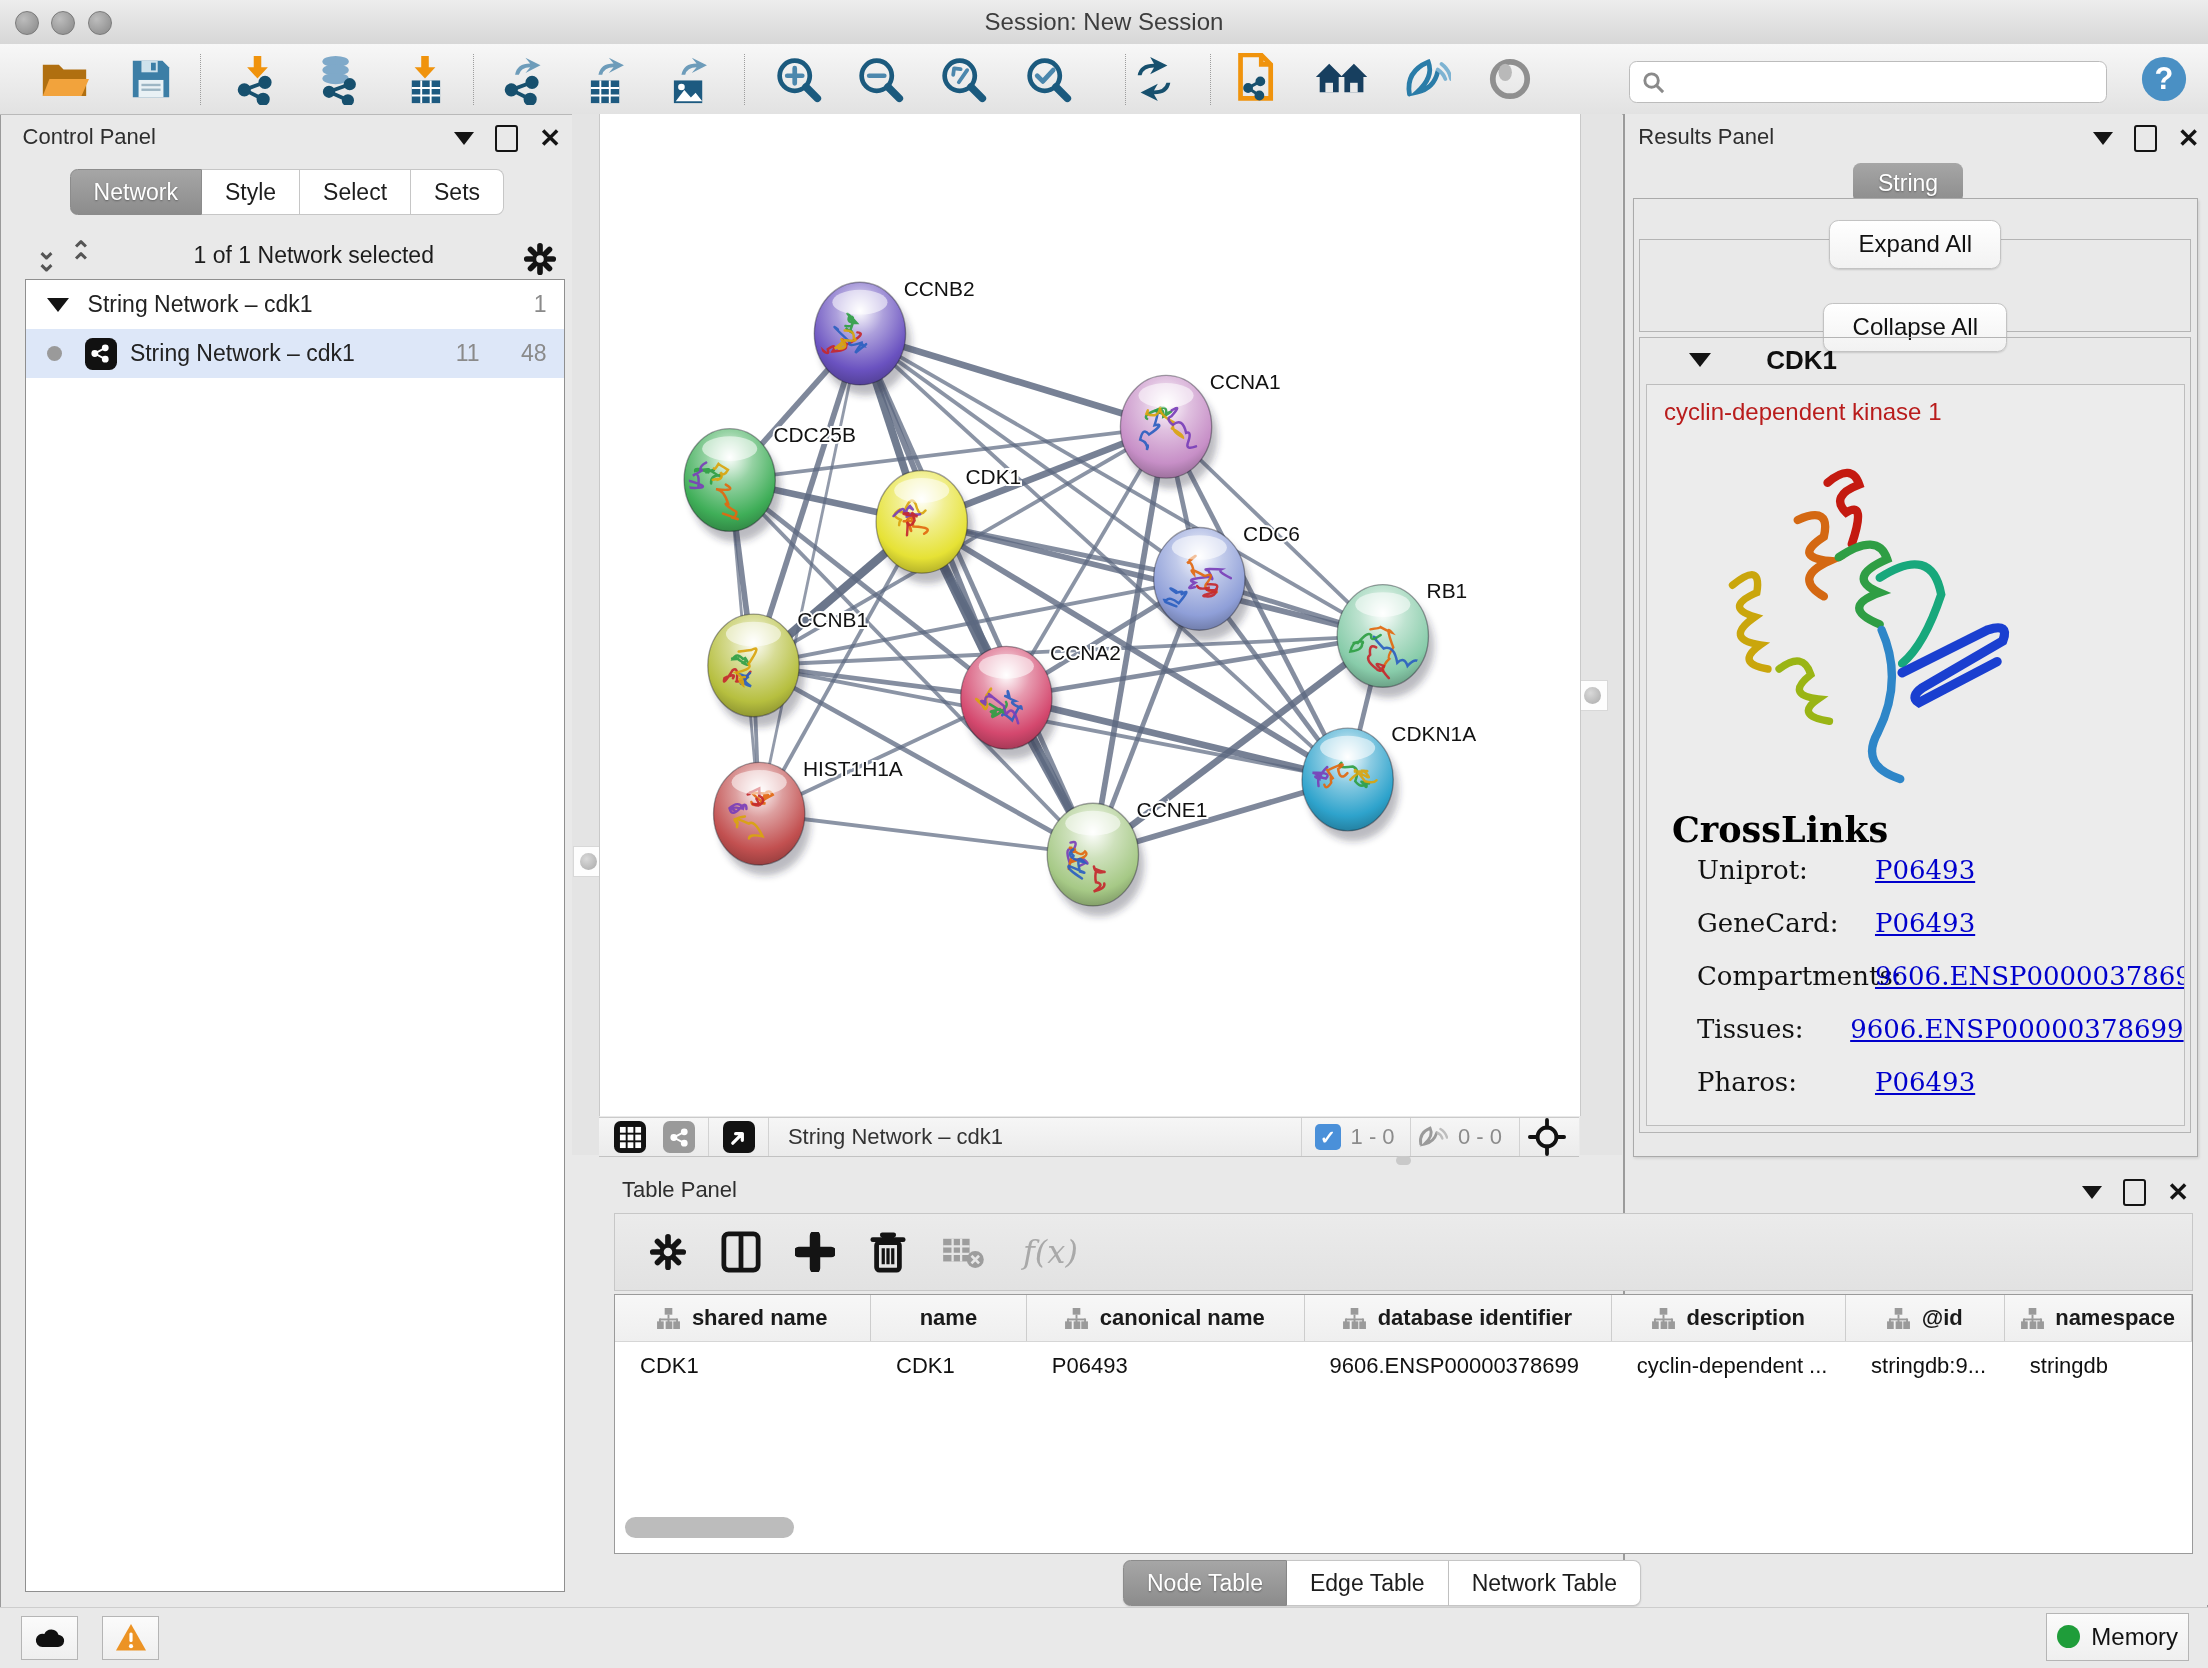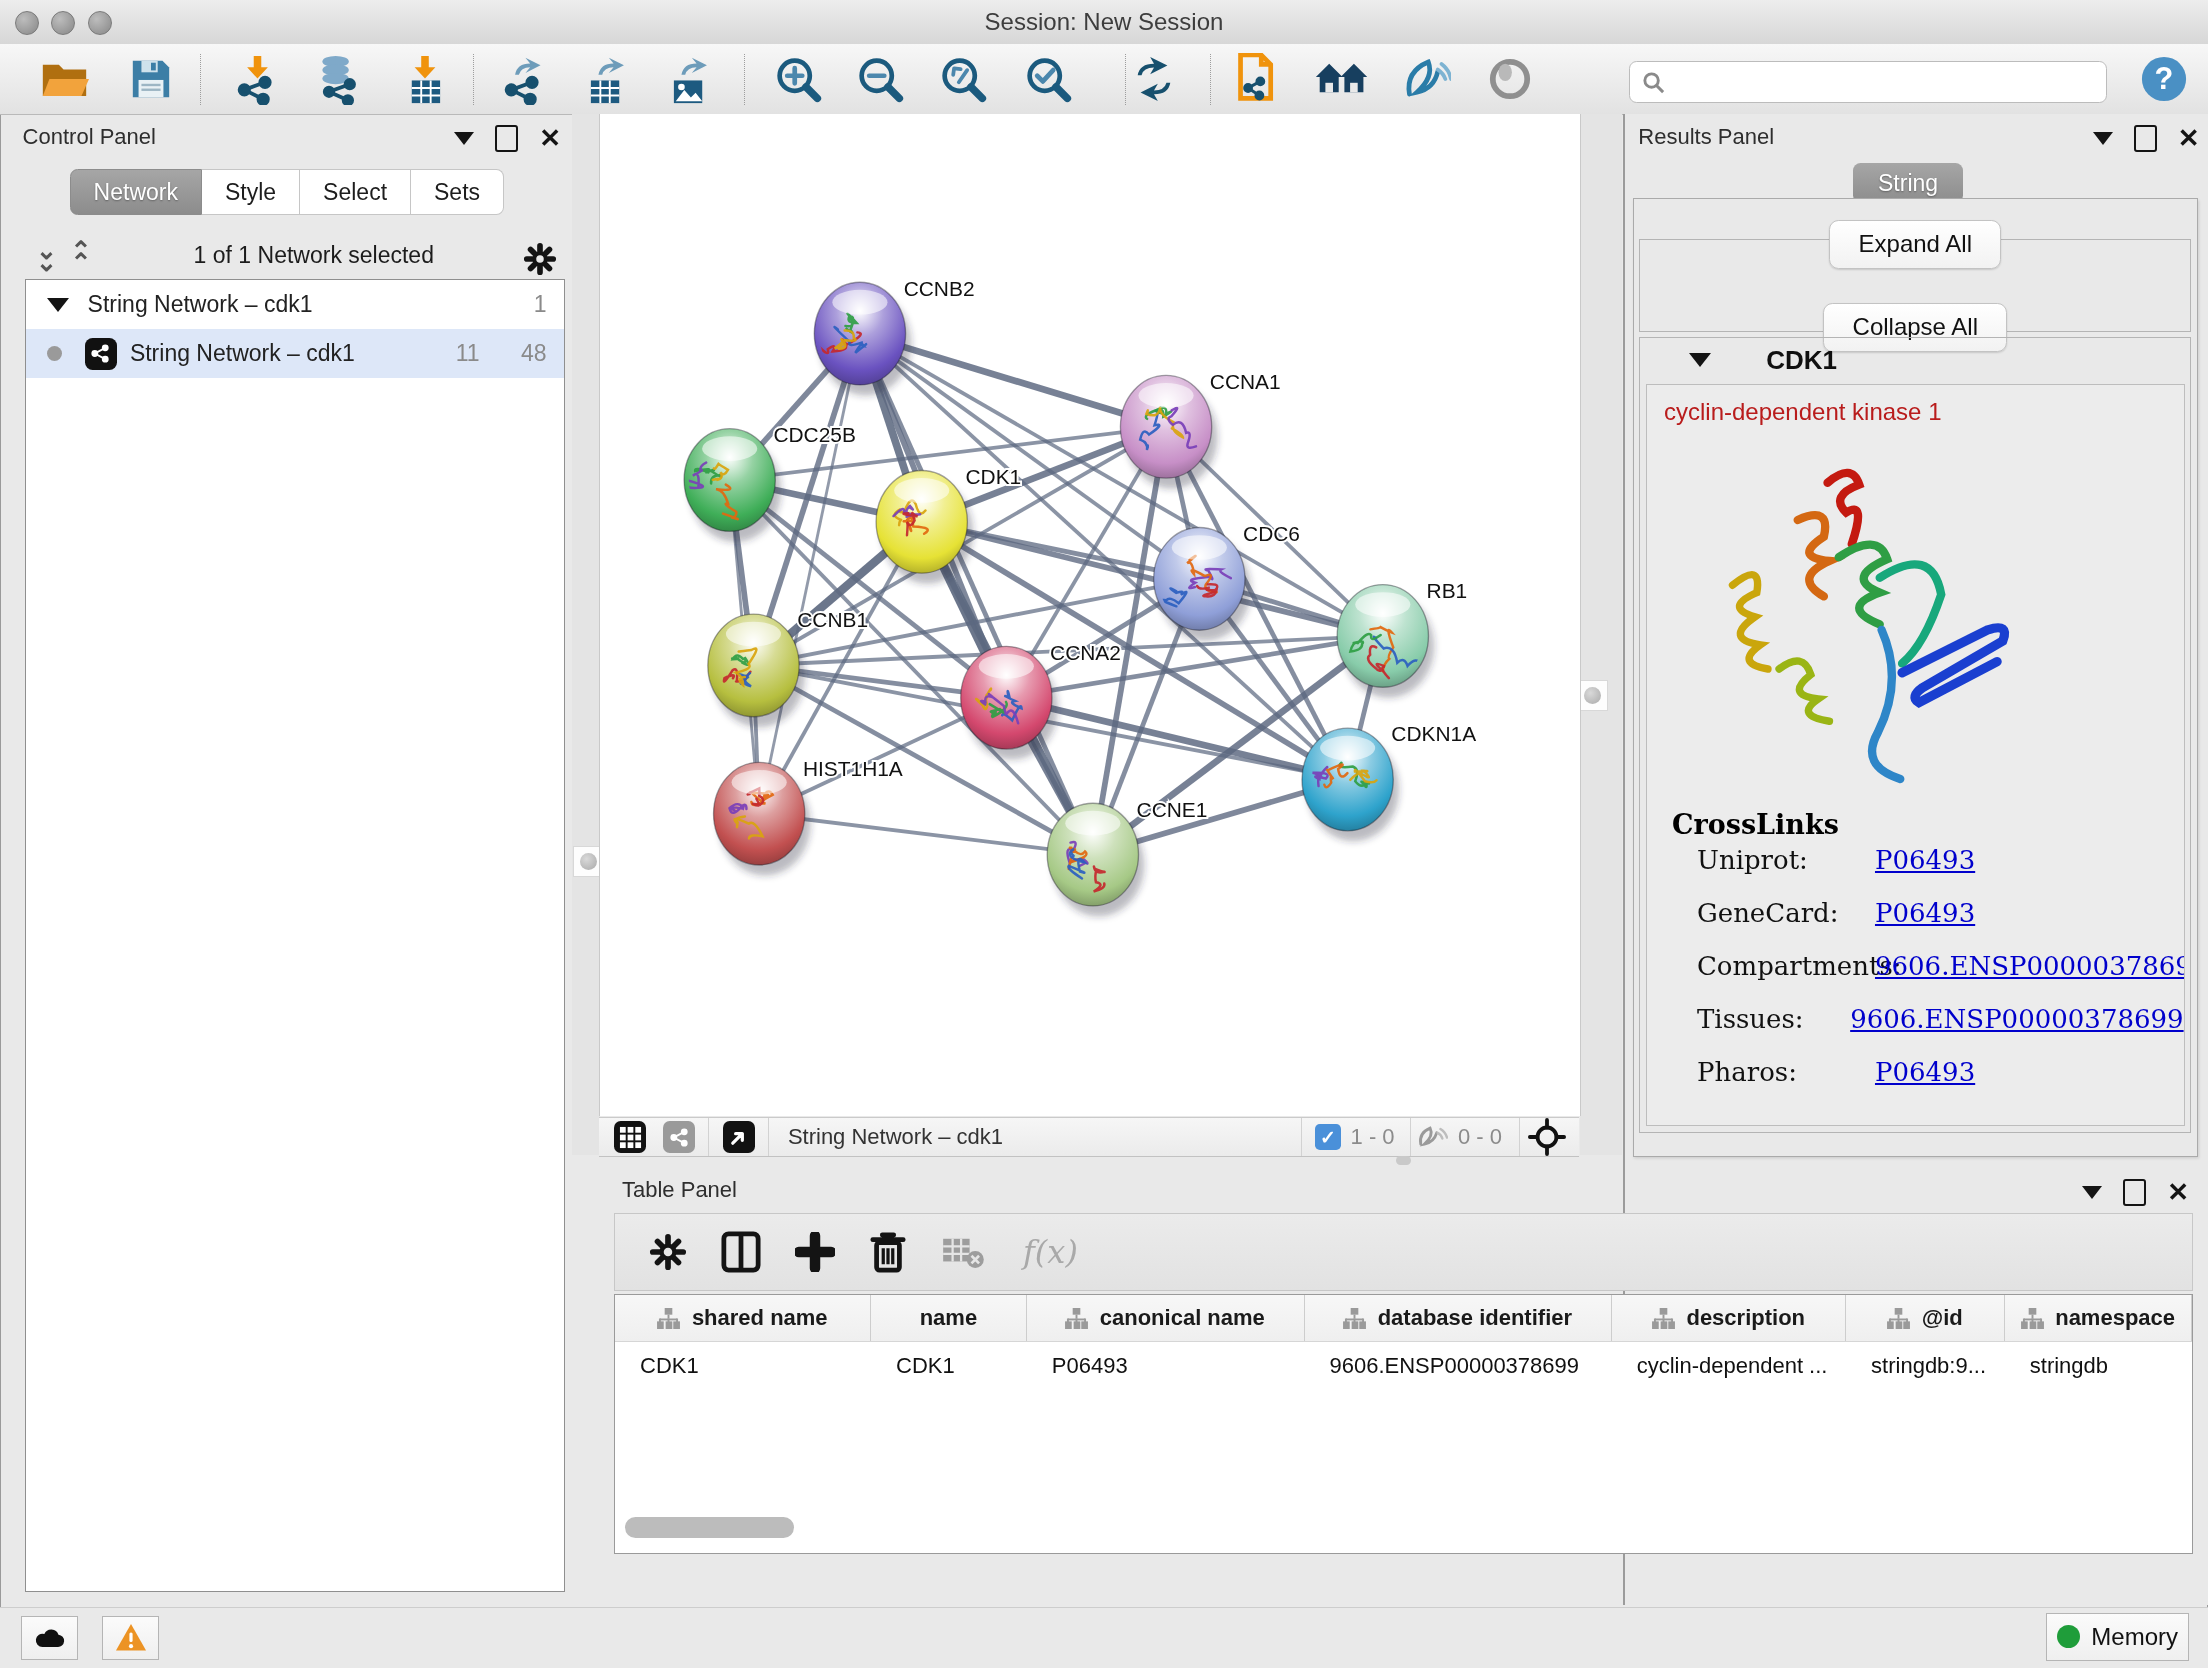--- a/index.html
+++ b/index.html
@@ -88,21 +88,21 @@
     display:flex;align-items:center;justify-content:center;gap:34px;flex-direction:column;}
   .wbtn{background:linear-gradient(#ffffff,#f2f2f2);border:1px solid #c3c3c3;border-radius:9.5px;
     font-size:24px;color:#111;padding:9.5px 28.5px;box-shadow:0 1px 1.9px rgba(0,0,0,.15);}
   .res-section{position:absolute;left:5.7px;top:138px;width:550px;height:794px;border:1px solid #b4b4b4;}
   .res-sechead{height:44px;display:flex;align-items:center;}
   .res-gene{font-size:26px;font-weight:bold;color:#101010;margin-left:55px;}
   .res-inner{position:absolute;left:5.7px;top:46px;right:5.7px;bottom:5.7px;border:1px solid #bdbdbd;
     background:#ececec;overflow:hidden;}
   .res-desc{font-size:24px;color:#b91c1c;margin:13.3px 0 0 17px;}
   .xl{font-family:"DejaVu Serif","Liberation Serif",serif;}
-  .xl-title{font-size:27px;font-weight:bold;color:#000;margin:17px 0 5.7px 25px;}
+  .xl-title{font-size:35px;font-weight:bold;color:#000;margin:17px 0 5.7px 25px;}
   .xl-row{display:flex;margin:0 0 23px 50px;font-size:26px;}
   .xl-label{width:178px;color:#111;}
   .xl-link{color:#0000cc;text-decoration:underline;}
   .res-scroll{position:absolute;left:7.6px;top:1029px;width:61px;height:9.5px;border-radius:4.8px;
     background:#bdbdbd;}
   
   .tablepanel{position:absolute;left:599px;top:1164px;width:1609px;height:443px;}
   .tp-title{position:absolute;left:23px;top:13.3px;font-size:22px;color:#2e2e2e;}
   .tp-toolbar{position:absolute;left:15px;top:49px;width:1577px;height:76px;
     background:linear-gradient(#ebebeb,#e2e2e2);border:1px solid #c7c7c7;
@@ -922,20 +922,25 @@
         <div class="td c0">CDK1</div>
         <div class="td c1">CDK1</div>
         <div class="td c2">P06493</div>
         <div class="td c3">9606.ENSP00000378699</div>
         <div class="td c4">cyclin-dependent ...</div>
         <div class="td c5">stringdb:9...</div>
         <div class="td c6">stringdb</div>
       </div>
       <div class="hscroll"></div>
     </div>
+    <div class="seg tp-tabs">
+      <div class="tab active">Node Table</div>
+      <div class="tab">Edge Table</div>
+      <div class="tab">Network Table</div>
+    </div>
   </div>
 
   <div class="statusbar">
     <div class="sbtn" style="left:21px">
       <svg width="32" height="23" viewBox="0 0 34 24">
           <path d="M9 22a7 7 0 1 1 2-13.7A8 8 0 0 1 26 9a6 6 0 0 1-1 13z" fill="#111"></path>
         </svg>
     </div>
     <div class="sbtn" style="left:102px">
       <svg width="32" height="28.5" viewBox="0 0 34 30">

